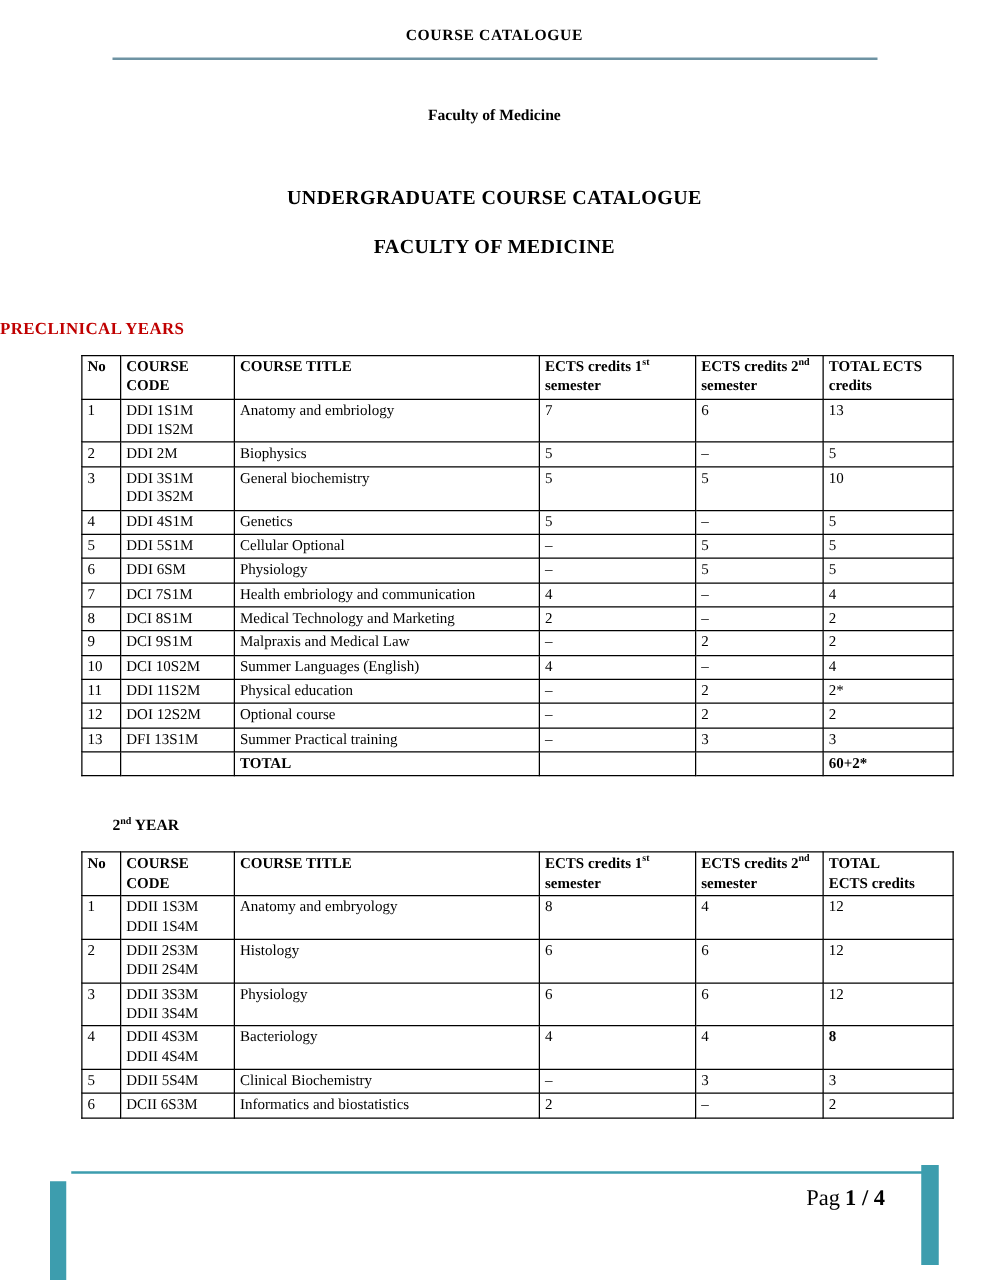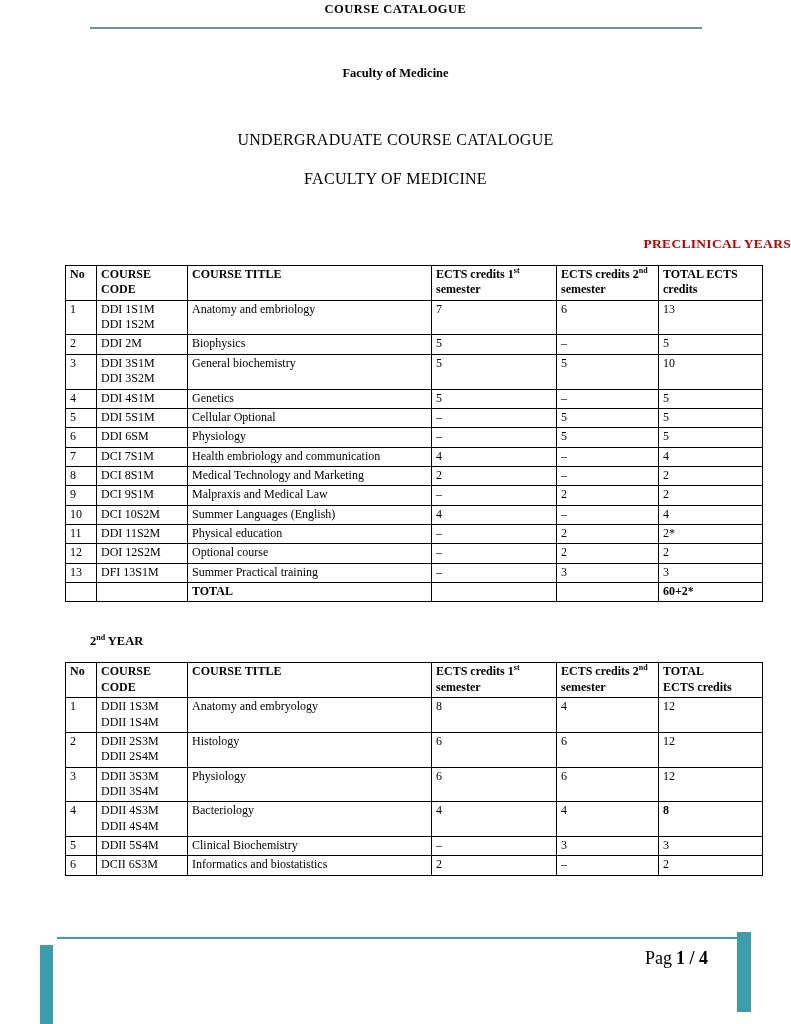--- a/index.html
+++ b/index.html
@@ -1,28 +1,28 @@
 <!DOCTYPE html>
 <html style="--accent: #3d9dae; --rule: #6e93a3; --red: #c00000;"><head>
 <meta charset="utf-8">
 <style>
   * { margin:0; padding:0; box-sizing:border-box; }
   html, body { background:#ffffff; }
   body { font-family:"Liberation Serif", serif; color:#000; }
   .page { position:relative; width:791px; height:1024px; background:#fff; margin:0 auto; overflow:hidden; }
 
-  .header-title { padding-top:2px; text-align:center; font-weight:bold; font-size:12.5px; letter-spacing:.5px; }
+  .header-title { padding-top:21px; text-align:center; font-weight:bold; font-size:12.5px; letter-spacing:.5px; }
   .header-rule { width:612px; height:2px; background:var(--rule,#6e93a3); margin:10px auto 0; }
 
   .subheader { margin-top:37px; text-align:center; font-weight:bold; font-size:12.5px; }
 
-  .main-title { margin-top:50px; text-align:center; font-weight:normal; font-size:16px; letter-spacing:.3px; }
+  .main-title { margin-top:50px; text-align:center; font-weight:bold; font-size:16px; letter-spacing:.3px; }
   .main-title.second { margin-top:21px; }
 
-  .section-title { margin-top:48px; text-align:right; font-weight:bold; font-size:13.5px; letter-spacing:.3px; color:var(--red,#c00000); }
+  .section-title { margin-top:48px; text-align:left; font-weight:bold; font-size:13.5px; letter-spacing:.3px; color:var(--red,#c00000); }
 
   .year-heading { margin:44px 0 0 90px; font-weight:bold; font-size:12.5px; }
   .year-heading.second { margin-top:32px; }
   .year-heading sup, table.courses sup { font-size:8px; vertical-align:super; line-height:0; }
 
   table.courses { border-collapse:collapse; table-layout:fixed; width:697px; margin:13px 0 0 65px; font-size:12px; }
   table.courses th, table.courses td {
     border:1px solid #000;
     padding:1px 4px 2px 4px;
     text-align:left;

